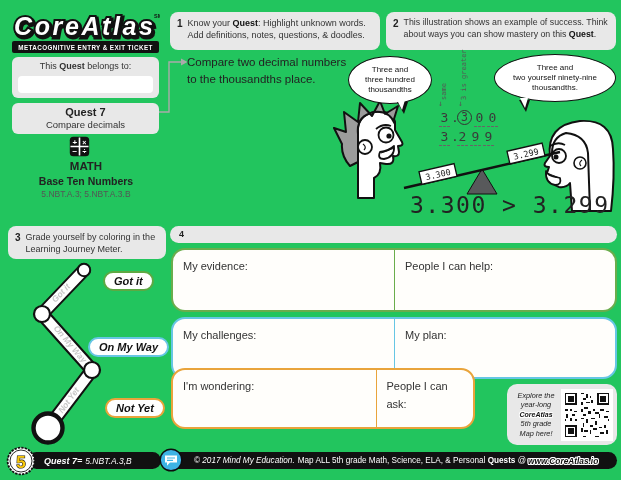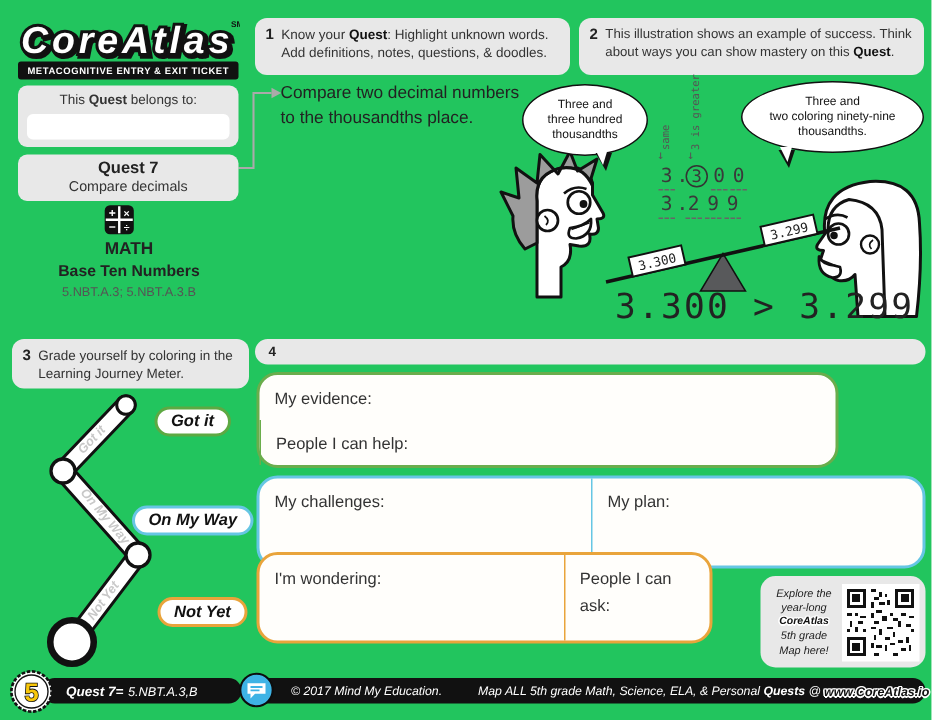--- a/index.html
+++ b/index.html
@@ -75,21 +75,21 @@
   .qrbox{background:#e8e8e8;border-radius:10px;display:flex;align-items:center;padding:4px;box-sizing:border-box;}
   .qrtext{width:50px;text-align:center;font-style:italic;font-size:7.3px;line-height:1.3;color:#222;}
   .qrtext .brand{font-style:italic;font-weight:bold;font-size:7px;color:#111;
      text-shadow:-1px 0 #fff,1px 0 #fff,0 -1px #fff,0 1px #fff,-.7px -.7px #fff,.7px .7px #fff,-.7px .7px #fff,.7px -.7px #fff;}
 
   
   .fbar{position:absolute;background:#111;border-radius:9px;color:#fff;display:flex;align-items:center;box-sizing:border-box;}
   .fbar .q{font-weight:bold;font-style:italic;font-size:9px;}
   .fbar .std{font-style:italic;font-size:8.5px;margin-left:3px;}
   .fbar .cp{font-style:italic;font-size:8.2px;white-space:nowrap;}
-  .fbar .tag{font-style:italic;font-size:8.2px;white-space:nowrap;margin-left:24px;}
+  .fbar .tag{font-size:8.2px;white-space:nowrap;margin-left:3px;}
   .url{font-style:italic;font-weight:bold;font-size:8.3px;color:#111;margin-left:2px;
      text-shadow:-1px 0 #fff,1px 0 #fff,0 -1px #fff,0 1px #fff,-.7px -.7px #fff,.7px .7px #fff,-.7px .7px #fff,.7px -.7px #fff;}
 </style>
 </head>
 <body>
 
 <div class="page">
 
   <div class="abs" style="left:10px;top:10px;width:150px;height:30px;">
     <svg width="150" height="30" viewBox="0 0 150 30">
@@ -172,21 +172,21 @@
   <div class="abs bubble lt" style="left:348px;top:56px;width:84px;height:48px;">
     <div>
         <div>Three and</div>
         <div>three hundred</div>
         <div>thousandths</div>
       </div>
   </div>
   <div class="abs bubble rt" style="left:494px;top:54px;width:122px;height:48px;">
     <div>
         <div>Three and</div>
-        <div>two coloring ninety-nine</div>
+        <div>two yourself ninety-nine</div>
         <div>thousandths.</div>
       </div>
   </div>
 
   <svg class="abs" style="left:332px;top:100px;" width="84" height="104" viewBox="0 0 84 104">
     <path d="M26 34 Q24 16 42 12 Q59 9 63 22 L63 30 L70 42 Q72 46 66 46 L67 52 Q67 57 61 56 Q63 65 54 64 L48 63 Q50 74 42 78 L42 98 L26 98 Z" fill="#fff" stroke="#111" stroke-width="2" stroke-linejoin="round"></path>
     <path d="M10 44 L2 28 L14 32 L12 12 L26 22 L28 3 L40 16 L48 1 L53 14 L66 6 L62 19 L63 24 Q57 10 42 12 Q24 16 26 34 L26 62 L18 66 Q9 56 10 44 Z" fill="#9c9c9c" stroke="#111" stroke-width="2" stroke-linejoin="round"></path>
     <path d="M44 29 Q51 23 59 26" fill="none" stroke="#111" stroke-width="1.8"></path>
     <circle cx="54" cy="35" r="7.5" fill="#fff" stroke="#111" stroke-width="1.8"></circle>
     <circle cx="57" cy="36" r="2.6" fill="#111"></circle>
@@ -241,21 +241,21 @@
       <text x="128" y="19" text-anchor="middle" font-size="8.5" font-family="DejaVu Sans Mono, monospace" fill="#222">3.299</text>
     </g>
   </svg>
 
   <div class="abs conclusion" style="left:410px;top:192px;">3.300 &gt; 3.299</div>
 
   <div class="abs gbox stepbox" style="left:170px;top:226px;width:447px;height:17px;border-radius:9px;padding:3px 9px;">
     <span class="stepnum" style="font-size:9px;">4</span>
   </div>
 
-  <div class="pbox green" style="left:171px;top:248px;width:388px;height:64px;flex-direction:column;">
+  <div class="pbox green" style="left:171px;top:248px;width:446px;height:64px;">
     <div class="pcell"><span class="plabel">My evidence:</span></div>
     <div class="pcell r" style="width:50%;"><span class="plabel">People I can help:</span></div>
   </div>
 
   <div class="pbox blue" style="left:171px;top:317px;width:446px;height:62px;gap:11px;">
     <div class="pcell"><span class="plabel">My challenges:</span></div>
     <div class="pcell r" style="width:50%;"><span class="plabel">My plan:</span></div>
   </div>
 
   <div class="pbox orange" style="left:171px;top:368px;width:304px;height:61px;">

